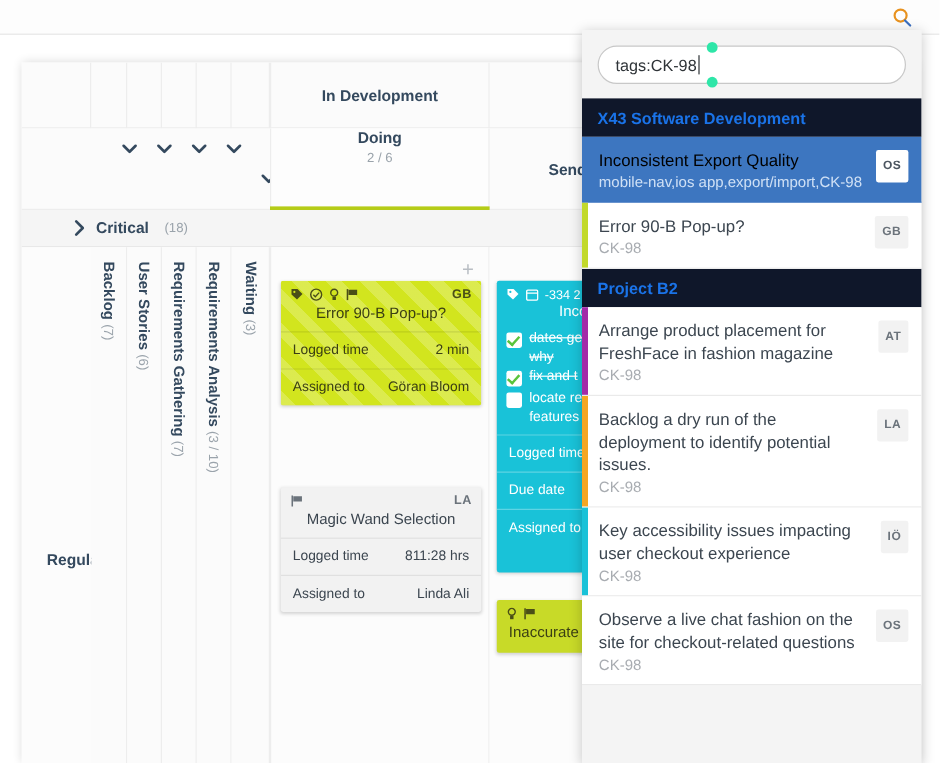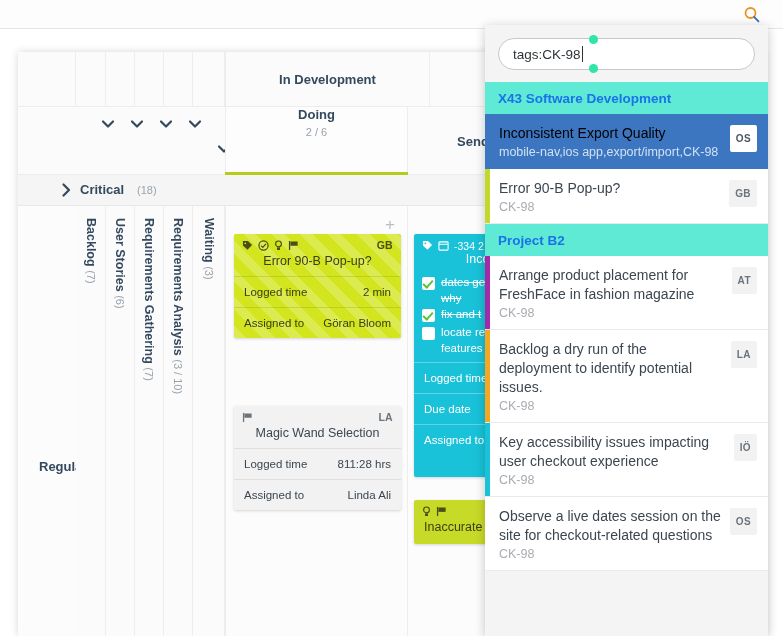--- a/index.html
+++ b/index.html
@@ -29,21 +29,21 @@
     overflow: hidden;
   }
   .board-inner { position: relative; width: 100%; height: 100%; }
 
   
   .hdr-top {
     position: absolute; left: 0; top: 0; width: 746px; height: 55px;
     background: #fbfbfb; border-bottom: 1px solid #ededed;
   }
   .hdr-title-dev {
-    position: absolute; left: 207px; top: 0; width: 205px; height: 55px;
+    position: absolute; left: 207px; top: 0; width: 183px; height: 55px;
     border-left: 1px solid #ededed; border-right: 1px solid #ededed;
     display: flex; align-items: center; justify-content: center;
     font-size: 13px; font-weight: bold; color: #34495e;
   }
   .hdr-cell-blank {
     position: absolute; top: 0; height: 55px; border-right: 1px solid #ededed;
   }
 
   .hdr-sub {
     position: absolute; left: 0; top: 55px; width: 746px; height: 68px;
@@ -209,21 +209,21 @@
     margin-left: 1px;
   }
   .handle {
     position: absolute; width: 9px; height: 9px; border-radius: 50%;
     background: #2ee6a8;
   }
   .handle.top { top: -4px; }
   .handle.bot { bottom: -4px; }
 
   .grp-hdr {
-    background: #5eead4; padding: 9px 13px 8px 13px;
+    background: #0f172a; padding: 9px 13px 8px 13px;
     font-size: 13.5px; font-weight: bold; color: #1a73e8;
   }
   .res {
     position: relative; background: #ffffff;
     border-bottom: 1px solid #eaeaea;
     padding: 10px 46px 9px 14px;
     cursor: pointer;
   }
   .res .bar {
     position: absolute; left: 0; top: 0; bottom: 0; width: 5px;
@@ -514,18 +514,18 @@
 
     <div class="res">
       <span class="bar" style="background:#19c2d8;"></span>
       <span class="rini">IÖ</span>
       <div class="rtitle">Key accessibility issues impacting user checkout experience</div>
       <div class="rsub">CK-98</div>
     </div>
 
     <div class="res">
       <span class="rini">OS</span>
-      <div class="rtitle">Observe a live dates session on the site for checkout-related questions</div>
+      <div class="rtitle">Observe a live chat fashion on the site for checkout-related questions</div>
       <div class="rsub">CK-98</div>
     </div>
 
   </div>
 </div>
 
 </body></html>

